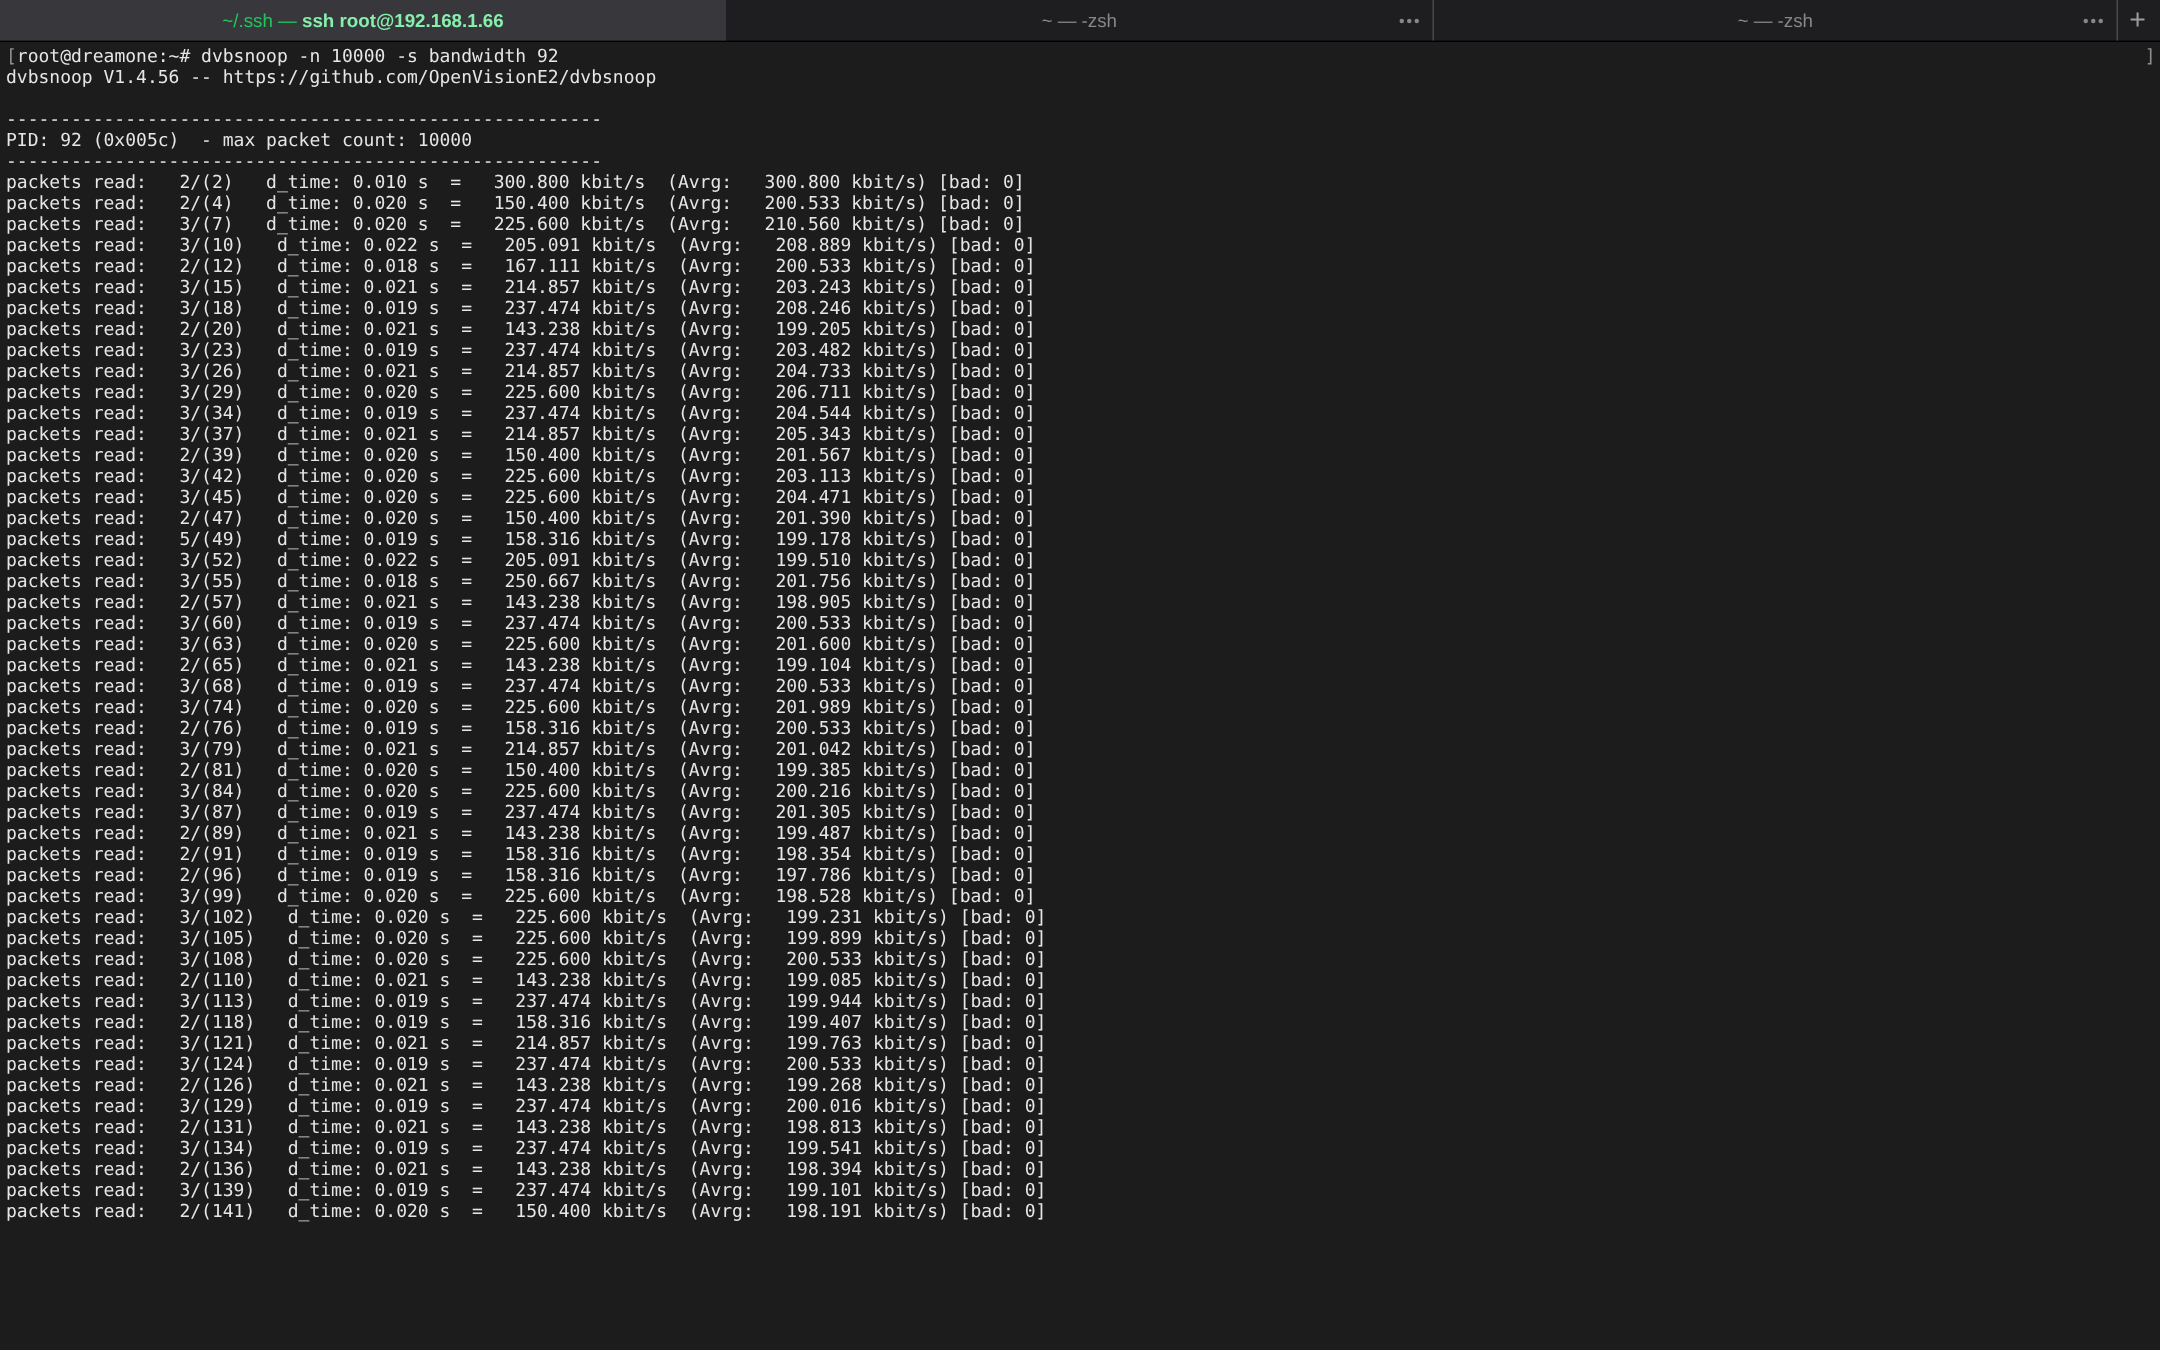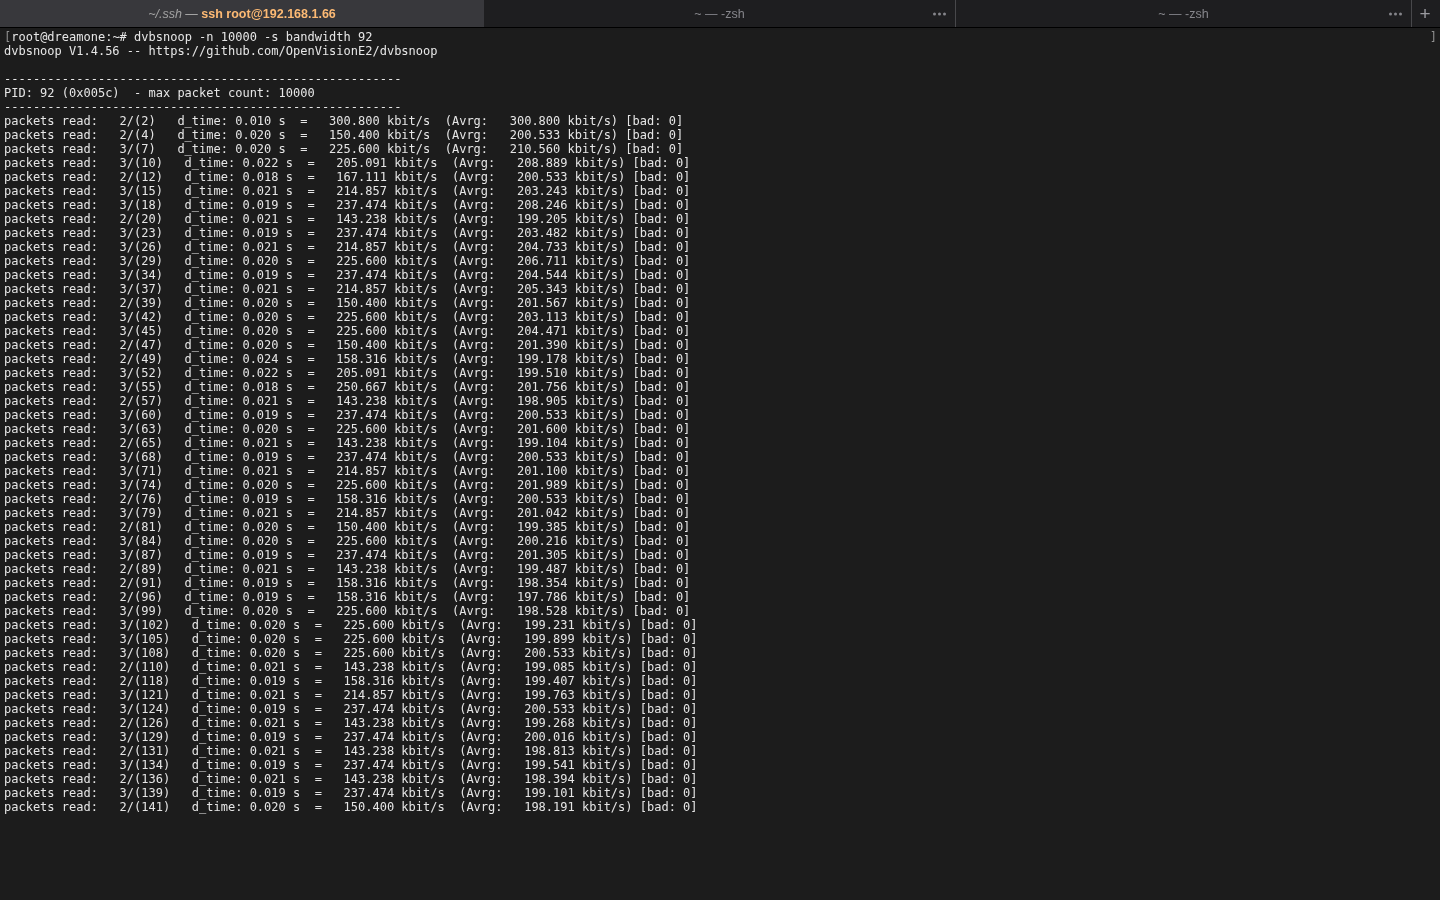--- a/index.html
+++ b/index.html
@@ -3,22 +3,22 @@
 <meta charset="utf-8">
 <style>
   html,body{margin:0;padding:0;background:#000;}
   .screen{position:relative;width:1440px;height:900px;background:#1c1c1c;overflow:hidden;
           font-family:"Liberation Sans",sans-serif;}
   
   .tabbar{display:flex;height:28px;background:#1e1e20;border-bottom:1px solid #000;box-sizing:border-box;}
   .tab{position:relative;display:flex;align-items:center;justify-content:center;height:100%;box-sizing:border-box;cursor:default;}
   .tab-active{background:#38383c;}
   .tab-title{font-size:12.5px;color:#86868b;white-space:nowrap;}
-  .tab-active .title-dim{color:#a3a3a3;font-style:italic;}
-  .tab-active .title-main{color:#fdba74;font-weight:bold;}
+  .tab-active .title-dim{color:#22c55e;}
+  .tab-active .title-main{color:#86efac;font-weight:bold;}
   .tab-sep{border-left:1px solid #48484b;}
   .overflow-btn{position:absolute;right:9px;top:50%;transform:translateY(-50%);display:flex;gap:2px;align-items:center;}
   .overflow-btn i{display:block;width:3px;height:3px;border-radius:50%;background:#85858a;}
   .newtab{display:flex;align-items:center;justify-content:center;height:100%;box-sizing:border-box;
           color:#9a9a9f;font-size:19px;font-weight:300;border-left:1px solid #48484b;cursor:default;}
   
   .terminal{position:relative;width:100%;height:871px;box-sizing:border-box;padding:2px 0 0 4px;
             font-family:"DejaVu Sans Mono","Liberation Mono",monospace;font-size:12px;line-height:14px;
             color:#e6e6e6;background:#1c1c1c;}
   .line{height:14px;white-space:pre;}
@@ -79,43 +79,43 @@
       <div class="line">packets read:   2/(20)   d_time: 0.021 s  =   143.238 kbit/s  (Avrg:   199.205 kbit/s) [bad: 0]</div>
       <div class="line">packets read:   3/(23)   d_time: 0.019 s  =   237.474 kbit/s  (Avrg:   203.482 kbit/s) [bad: 0]</div>
       <div class="line">packets read:   3/(26)   d_time: 0.021 s  =   214.857 kbit/s  (Avrg:   204.733 kbit/s) [bad: 0]</div>
       <div class="line">packets read:   3/(29)   d_time: 0.020 s  =   225.600 kbit/s  (Avrg:   206.711 kbit/s) [bad: 0]</div>
       <div class="line">packets read:   3/(34)   d_time: 0.019 s  =   237.474 kbit/s  (Avrg:   204.544 kbit/s) [bad: 0]</div>
       <div class="line">packets read:   3/(37)   d_time: 0.021 s  =   214.857 kbit/s  (Avrg:   205.343 kbit/s) [bad: 0]</div>
       <div class="line">packets read:   2/(39)   d_time: 0.020 s  =   150.400 kbit/s  (Avrg:   201.567 kbit/s) [bad: 0]</div>
       <div class="line">packets read:   3/(42)   d_time: 0.020 s  =   225.600 kbit/s  (Avrg:   203.113 kbit/s) [bad: 0]</div>
       <div class="line">packets read:   3/(45)   d_time: 0.020 s  =   225.600 kbit/s  (Avrg:   204.471 kbit/s) [bad: 0]</div>
       <div class="line">packets read:   2/(47)   d_time: 0.020 s  =   150.400 kbit/s  (Avrg:   201.390 kbit/s) [bad: 0]</div>
-      <div class="line">packets read:   2/(49)   d_time: 0.024 s  =   158.316 kbit/s  (Avrg:   199.178 kbit/s) [bad: 0]</div>
+      <div class="line">packets read:   5/(49)   d_time: 0.019 s  =   158.316 kbit/s  (Avrg:   199.178 kbit/s) [bad: 0]</div>
       <div class="line">packets read:   3/(52)   d_time: 0.022 s  =   205.091 kbit/s  (Avrg:   199.510 kbit/s) [bad: 0]</div>
       <div class="line">packets read:   3/(55)   d_time: 0.018 s  =   250.667 kbit/s  (Avrg:   201.756 kbit/s) [bad: 0]</div>
       <div class="line">packets read:   2/(57)   d_time: 0.021 s  =   143.238 kbit/s  (Avrg:   198.905 kbit/s) [bad: 0]</div>
       <div class="line">packets read:   3/(60)   d_time: 0.019 s  =   237.474 kbit/s  (Avrg:   200.533 kbit/s) [bad: 0]</div>
       <div class="line">packets read:   3/(63)   d_time: 0.020 s  =   225.600 kbit/s  (Avrg:   201.600 kbit/s) [bad: 0]</div>
       <div class="line">packets read:   2/(65)   d_time: 0.021 s  =   143.238 kbit/s  (Avrg:   199.104 kbit/s) [bad: 0]</div>
       <div class="line">packets read:   3/(68)   d_time: 0.019 s  =   237.474 kbit/s  (Avrg:   200.533 kbit/s) [bad: 0]</div>
-      <div class="line">packets read:   3/(71)   d_time: 0.021 s  =   214.857 kbit/s  (Avrg:   201.100 kbit/s) [bad: 0]</div>
       <div class="line">packets read:   3/(74)   d_time: 0.020 s  =   225.600 kbit/s  (Avrg:   201.989 kbit/s) [bad: 0]</div>
       <div class="line">packets read:   2/(76)   d_time: 0.019 s  =   158.316 kbit/s  (Avrg:   200.533 kbit/s) [bad: 0]</div>
       <div class="line">packets read:   3/(79)   d_time: 0.021 s  =   214.857 kbit/s  (Avrg:   201.042 kbit/s) [bad: 0]</div>
       <div class="line">packets read:   2/(81)   d_time: 0.020 s  =   150.400 kbit/s  (Avrg:   199.385 kbit/s) [bad: 0]</div>
       <div class="line">packets read:   3/(84)   d_time: 0.020 s  =   225.600 kbit/s  (Avrg:   200.216 kbit/s) [bad: 0]</div>
       <div class="line">packets read:   3/(87)   d_time: 0.019 s  =   237.474 kbit/s  (Avrg:   201.305 kbit/s) [bad: 0]</div>
       <div class="line">packets read:   2/(89)   d_time: 0.021 s  =   143.238 kbit/s  (Avrg:   199.487 kbit/s) [bad: 0]</div>
       <div class="line">packets read:   2/(91)   d_time: 0.019 s  =   158.316 kbit/s  (Avrg:   198.354 kbit/s) [bad: 0]</div>
       <div class="line">packets read:   2/(96)   d_time: 0.019 s  =   158.316 kbit/s  (Avrg:   197.786 kbit/s) [bad: 0]</div>
       <div class="line">packets read:   3/(99)   d_time: 0.020 s  =   225.600 kbit/s  (Avrg:   198.528 kbit/s) [bad: 0]</div>
       <div class="line">packets read:   3/(102)   d_time: 0.020 s  =   225.600 kbit/s  (Avrg:   199.231 kbit/s) [bad: 0]</div>
       <div class="line">packets read:   3/(105)   d_time: 0.020 s  =   225.600 kbit/s  (Avrg:   199.899 kbit/s) [bad: 0]</div>
       <div class="line">packets read:   3/(108)   d_time: 0.020 s  =   225.600 kbit/s  (Avrg:   200.533 kbit/s) [bad: 0]</div>
       <div class="line">packets read:   2/(110)   d_time: 0.021 s  =   143.238 kbit/s  (Avrg:   199.085 kbit/s) [bad: 0]</div>
+      <div class="line">packets read:   3/(113)   d_time: 0.019 s  =   237.474 kbit/s  (Avrg:   199.944 kbit/s) [bad: 0]</div>
       <div class="line">packets read:   2/(118)   d_time: 0.019 s  =   158.316 kbit/s  (Avrg:   199.407 kbit/s) [bad: 0]</div>
       <div class="line">packets read:   3/(121)   d_time: 0.021 s  =   214.857 kbit/s  (Avrg:   199.763 kbit/s) [bad: 0]</div>
       <div class="line">packets read:   3/(124)   d_time: 0.019 s  =   237.474 kbit/s  (Avrg:   200.533 kbit/s) [bad: 0]</div>
       <div class="line">packets read:   2/(126)   d_time: 0.021 s  =   143.238 kbit/s  (Avrg:   199.268 kbit/s) [bad: 0]</div>
       <div class="line">packets read:   3/(129)   d_time: 0.019 s  =   237.474 kbit/s  (Avrg:   200.016 kbit/s) [bad: 0]</div>
       <div class="line">packets read:   2/(131)   d_time: 0.021 s  =   143.238 kbit/s  (Avrg:   198.813 kbit/s) [bad: 0]</div>
       <div class="line">packets read:   3/(134)   d_time: 0.019 s  =   237.474 kbit/s  (Avrg:   199.541 kbit/s) [bad: 0]</div>
       <div class="line">packets read:   2/(136)   d_time: 0.021 s  =   143.238 kbit/s  (Avrg:   198.394 kbit/s) [bad: 0]</div>
       <div class="line">packets read:   3/(139)   d_time: 0.019 s  =   237.474 kbit/s  (Avrg:   199.101 kbit/s) [bad: 0]</div>
       <div class="line">packets read:   2/(141)   d_time: 0.020 s  =   150.400 kbit/s  (Avrg:   198.191 kbit/s) [bad: 0]</div>

